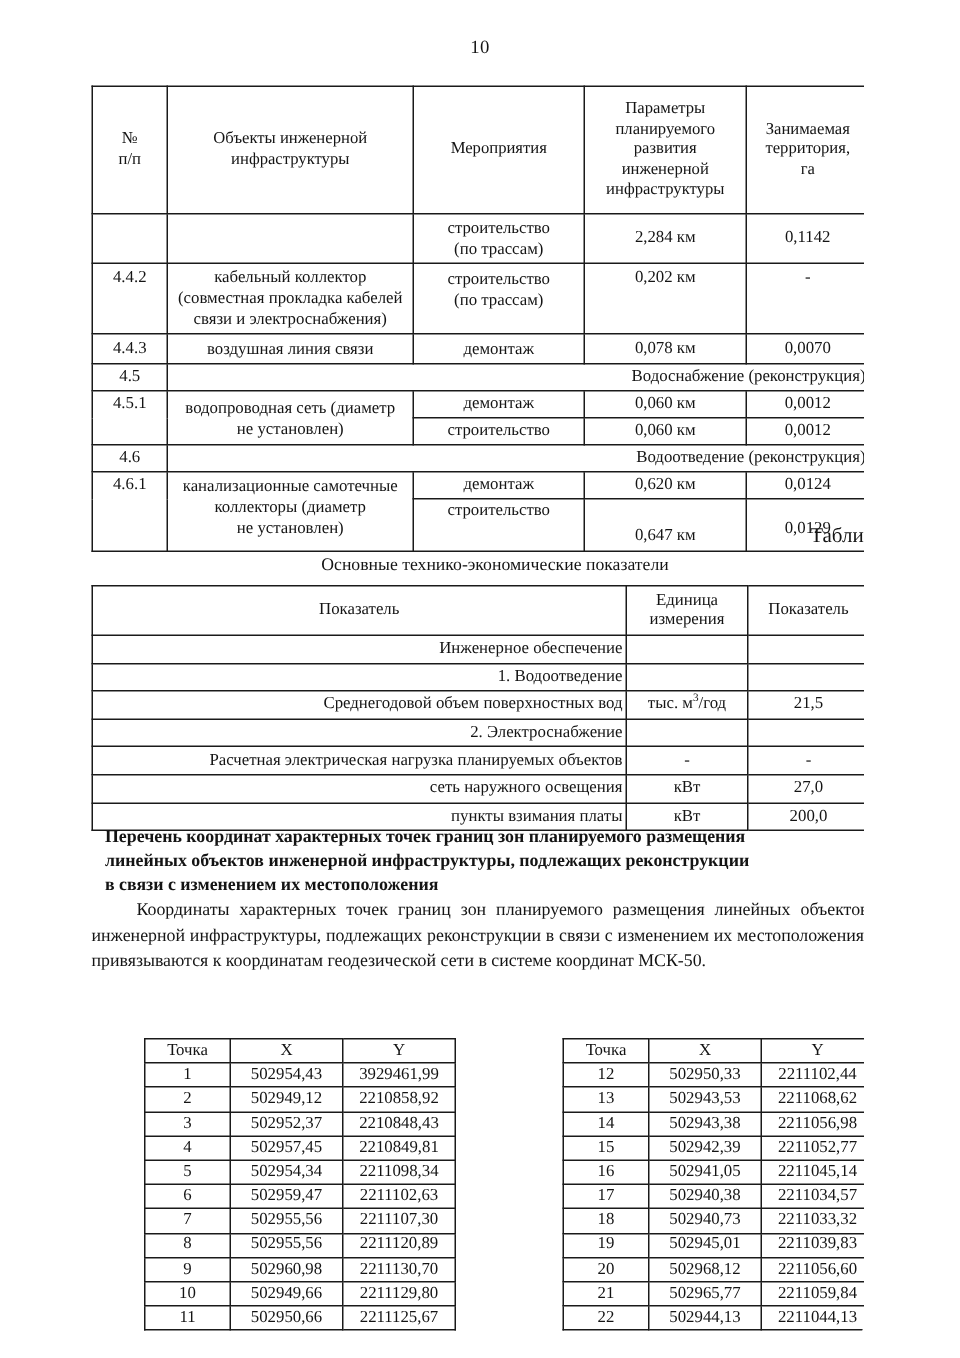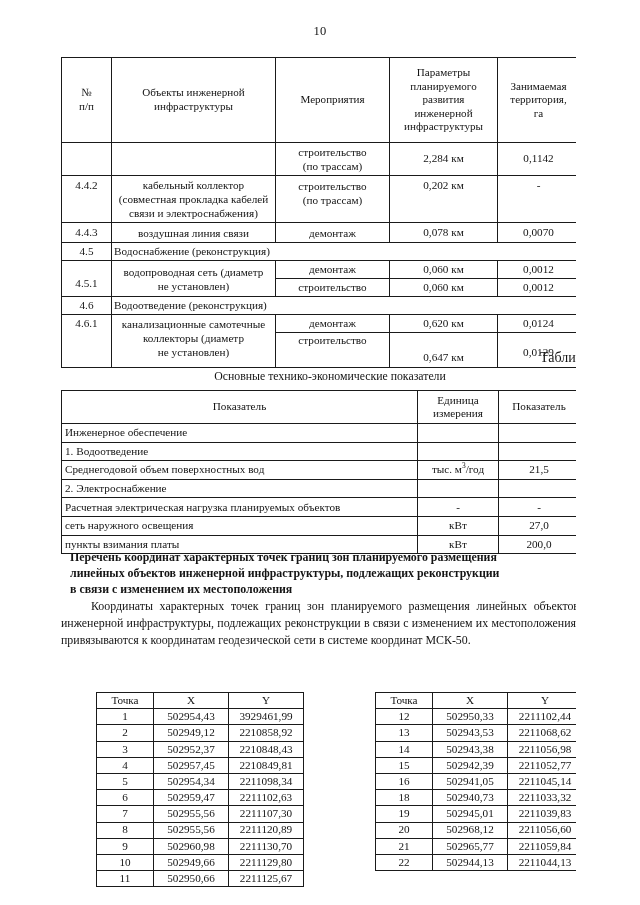--- a/index.html
+++ b/index.html
@@ -61,21 +61,21 @@
     height: 82px;
     font-size: 11.1px;
     line-height: 1.22;
   }
   table.t1 td.body-cell { height: 15px; }
   table.t1 td.obj {
     line-height: 1.25;
     padding: 2px 3px;
   }
   table.t1 td.span-all {
-    text-align: left;
+    text-align: right;
   }
 
   
   .tbl2-label {
     position: absolute;
     top: 350px;
     left: 0;
     width: 600px;
     text-align: right;
     font-size: 14px;
@@ -100,21 +100,21 @@
   table.t2 { width: 518px; }
   table.t2 td {
     height: 15.6px;
     font-size: 11.2px;
   }
   table.t2 td.hd2 {
     height: 30px;
     line-height: 1.18;
   }
   table.t2 td.ind {
-    text-align: left;
+    text-align: right;
     padding-left: 3px;
   }
   sup { font-size: 7.5px; vertical-align: super; line-height: 0; }
 
   
   .sec-heading {
     position: absolute;
     top: 549px;
     left: 70px;
     width: 500px;
@@ -235,21 +235,21 @@
           <td class="body-cell">0,078 км</td>
           <td class="body-cell">0,0070</td>
         </tr>
 
         <tr>
           <td class="body-cell">4.5</td>
           <td class="body-cell span-all" colspan="4">Водоснабжение (реконструкция)</td>
         </tr>
 
         <tr>
-          <td class="body-cell" rowspan="2" style="vertical-align:top;padding-top:16px">4.5.1</td>
+          <td class="body-cell" rowspan="2" style="vertical-align:top;padding-top:2px">4.5.1</td>
           <td class="body-cell obj" rowspan="2">
             <span>водопроводная сеть (диаметр</span><br>
             <span>не установлен)</span>
           </td>
           <td class="body-cell">демонтаж</td>
           <td class="body-cell">0,060 км</td>
           <td class="body-cell">0,0012</td>
         </tr>
         <tr>
           <td class="body-cell">строительство</td>
@@ -443,20 +443,25 @@
             <td class="c-pt">15</td>
             <td class="c-x">502942,39</td>
             <td class="c-y">2211052,77</td>
           </tr>
         <tr>
             <td class="c-pt">16</td>
             <td class="c-x">502941,05</td>
             <td class="c-y">2211045,14</td>
           </tr>
         <tr>
+            <td class="c-pt">17</td>
+            <td class="c-x">502940,38</td>
+            <td class="c-y">2211034,57</td>
+          </tr>
+        <tr>
             <td class="c-pt">18</td>
             <td class="c-x">502940,73</td>
             <td class="c-y">2211033,32</td>
           </tr>
         <tr>
             <td class="c-pt">19</td>
             <td class="c-x">502945,01</td>
             <td class="c-y">2211039,83</td>
           </tr>
         <tr>

